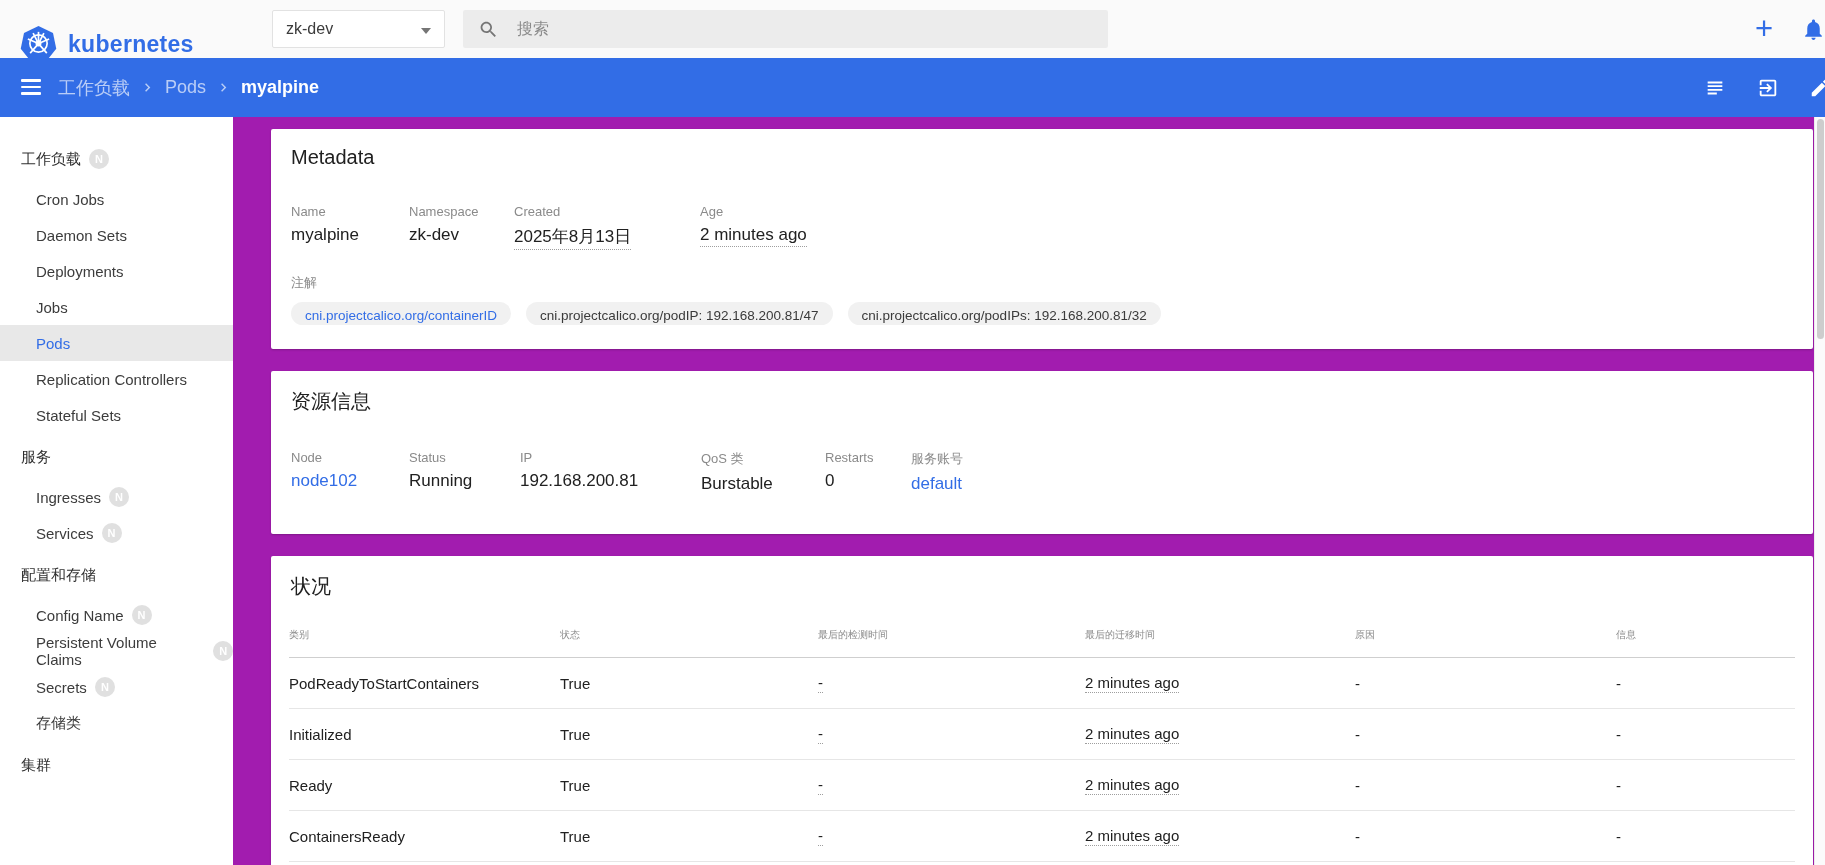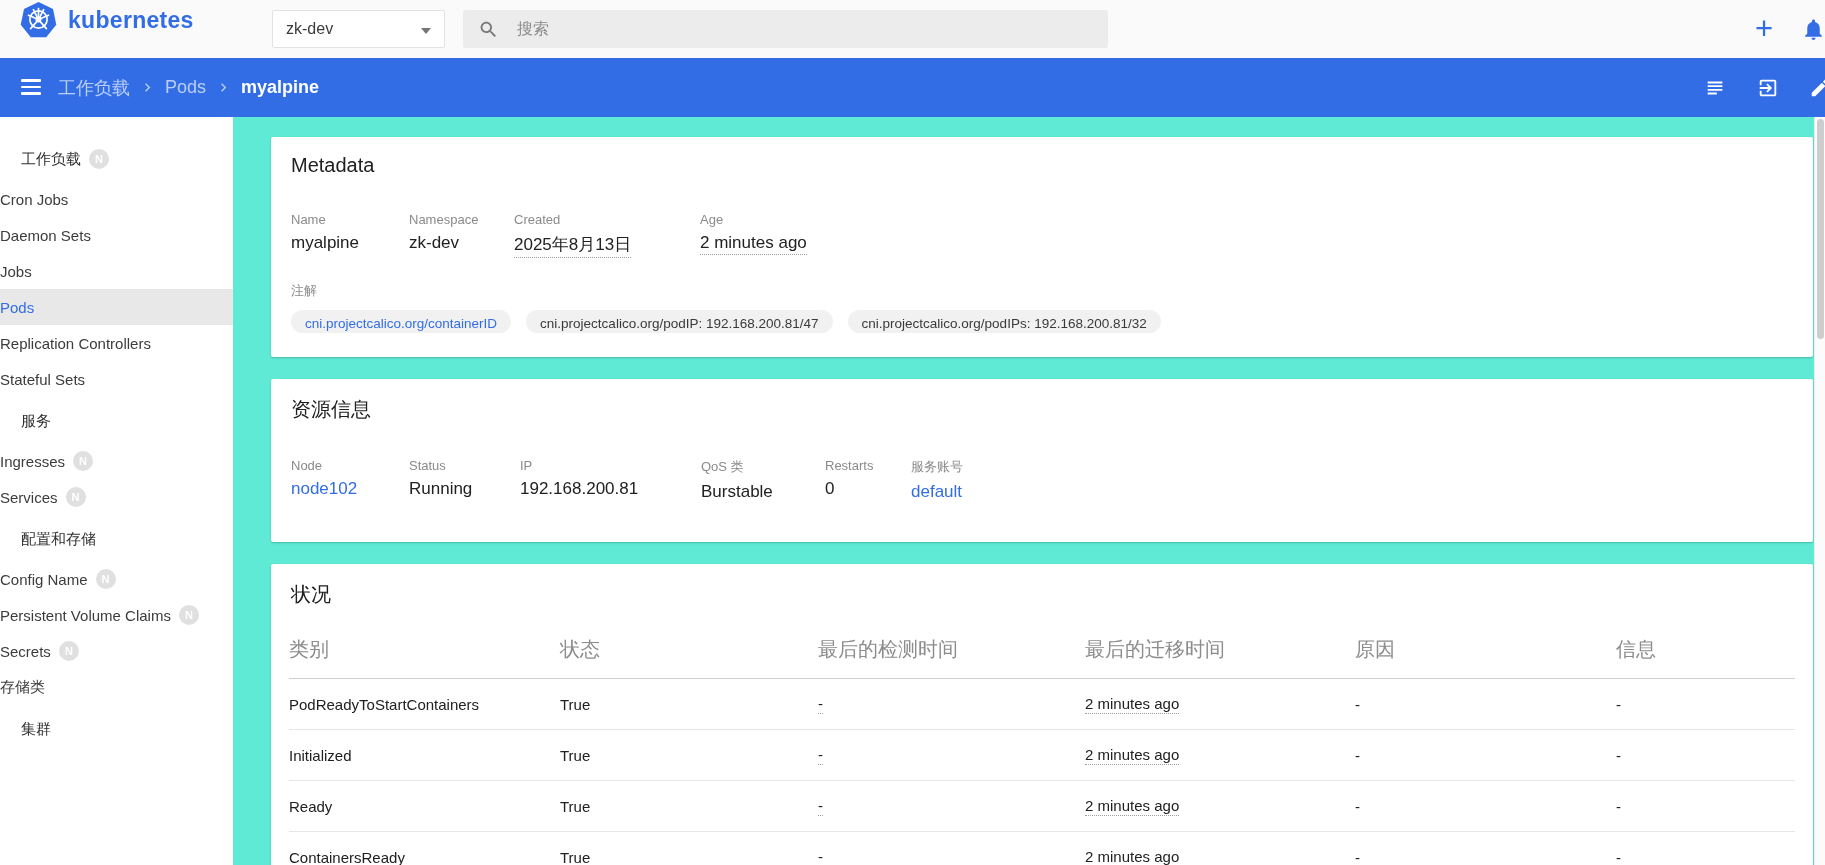--- a/index.html
+++ b/index.html
@@ -3,21 +3,21 @@
 <meta charset="utf-8">
 <style>
   * { box-sizing: border-box; }
   html,body { margin:0; padding:0; }
   body {
     width:1825px; height:865px; overflow:hidden; position:relative;
     font-family:"Liberation Sans", sans-serif; background:#f1f1f1;
   }
   
   .topbar { position:absolute; top:0; left:0; width:1825px; height:58px; background:#fafafa; z-index:3; }
-  .logo { position:absolute; left:20px; top:2px; display:flex; align-items:center; gap:11px; cursor:pointer; }
+  .logo { position:absolute; left:20px; top:26px; display:flex; align-items:center; gap:11px; cursor:pointer; }
   .logo-text { font-size:23px; font-weight:bold; color:#326de6; letter-spacing:.3px; }
   .ns-select { position:absolute; left:272px; top:10px; width:173px; height:38px; background:#fff;
     border:1px solid #e2e2e2; border-radius:2px; display:flex; align-items:center; padding:0 13px;
     font-size:16px; color:#3c3c3c; cursor:pointer; }
   .caret { position:absolute; right:13px; top:17px; width:0; height:0;
     border-left:5px solid transparent; border-right:5px solid transparent; border-top:6px solid #757575; }
   .searchbox { position:absolute; left:463px; top:10px; width:645px; height:38px; background:#ececec;
     border-radius:2px; display:flex; align-items:center; padding:0 15px; gap:16px; }
   .searchbox input { border:none; outline:none; background:transparent; font-size:16px; color:#333;
     font-family:"Liberation Sans",sans-serif; width:100%; }
@@ -34,28 +34,28 @@
   .crumb-link { color:rgba(255,255,255,.66); cursor:pointer; }
   .crumb-sep { margin:0 9px; display:flex; align-items:center; }
   .crumb-current { color:#fff; font-weight:bold; }
   .bb-icon { position:absolute; top:16px; width:28px; height:28px; display:flex; align-items:center;
     justify-content:center; cursor:pointer; }
   
   .sidebar { position:absolute; top:117px; left:0; width:233px; bottom:0; background:#fff; padding-top:20px; z-index:2; }
   .nav-section + .nav-section { margin-top:2px; }
   .nav-header { height:44px; display:flex; align-items:center; gap:8px; padding-left:21px;
     font-size:15px; color:#303030; cursor:pointer; }
-  .nav-item { height:36px; display:flex; align-items:center; gap:8px; 
+  .nav-item { height:36px; display:flex; align-items:center; gap:8px; padding-left:36px;
     font-size:15px; color:#3c3c3c; cursor:pointer; }
   .nav-item.selected { background:#e8e8e8; color:#326de6; }
   .nbadge { width:20px; height:20px; border-radius:50%; background:#e0e0e0; color:#fff;
     font-size:11px; font-weight:bold; display:flex; align-items:center; justify-content:center; }
   
-  .content { position:absolute; left:233px; top:117px; right:0; bottom:0; background:#5eead4;
-    padding:20px 12px 0 38px; overflow:hidden; }
+  .content { position:absolute; left:233px; top:117px; right:0; bottom:0; background:#a21caf;
+    padding:12px 12px 0 38px; overflow:hidden; }
   .card { background:#fff; border-radius:2px; box-shadow:0 1px 2px rgba(0,0,0,.22); margin-bottom:22px; }
   .card-title { font-size:20px; color:#212121; padding:17px 20px 0; }
   .fields { display:flex; padding:0 20px; margin-top:35px; }
   .field { margin-right:20px; }
   .f-label { font-size:13px; color:#8a8a8a; }
   .f-value { font-size:17px; color:#212121; margin-top:6px; }
   .f-value.link { color:#326de6; cursor:pointer; }
   .dotted { border-bottom:1px dotted #9e9e9e; display:inline-block; padding-bottom:1px; }
   .meta-fields .field:nth-child(1){min-width:98px}
   .meta-fields .field:nth-child(2){min-width:85px}
@@ -71,21 +71,21 @@
   .annotations { padding:0 20px; margin-top:24px; }
   .chips { display:flex; gap:15px; margin-top:10px; }
   .chip { height:23px; line-height:27px; border-radius:14px; background:#f1f1f1; padding:0 14px;
     font-size:13.5px; color:#3a3a3a; white-space:nowrap; }
   .chip.link { color:#326de6; cursor:pointer; }
   
   .card-cond { height:420px; }
   table.cond { width:calc(100% - 36px); margin:0 18px; border-collapse:collapse; table-layout:fixed; }
   table.cond col.c1{width:271px} table.cond col.c2{width:258px} table.cond col.c3{width:267px}
   table.cond col.c4{width:270px} table.cond col.c5{width:261px}
-  table.cond th { text-align:left; font-weight:normal; font-size:20px; color:#8c8c8c;
+  table.cond th { text-align:left; font-weight:normal; font-size:10px; color:#8c8c8c;
     padding:28px 0 15px; border-bottom:1px solid #cfcfcf; }
   table.cond td { font-size:15px; color:#212121; padding:16px 0 15px; border-bottom:1px solid #e6e6e6; }
   
   .scrollbar { position:absolute; right:0; top:117px; bottom:0; width:11px; background:#fbfbfb;
     border-left:1px solid #ebebeb; z-index:4; }
   .scroll-thumb { position:absolute; top:2px; left:2px; width:7px; height:220px; background:#cdcdcd; border-radius:4px; }
   svg { display:block; }
 </style>
 </head>
 <body>
@@ -178,20 +178,23 @@
         <span>工作负载</span>
         <span class="nbadge">N</span>
       </div>
       <div class="nav-item">
         <span>Cron Jobs</span>
       </div>
       <div class="nav-item">
         <span>Daemon Sets</span>
       </div>
       <div class="nav-item">
+        <span>Deployments</span>
+      </div>
+      <div class="nav-item">
         <span>Jobs</span>
       </div>
       <div class="nav-item selected">
         <span>Pods</span>
       </div>
       <div class="nav-item">
         <span>Replication Controllers</span>
       </div>
       <div class="nav-item">
         <span>Stateful Sets</span>

